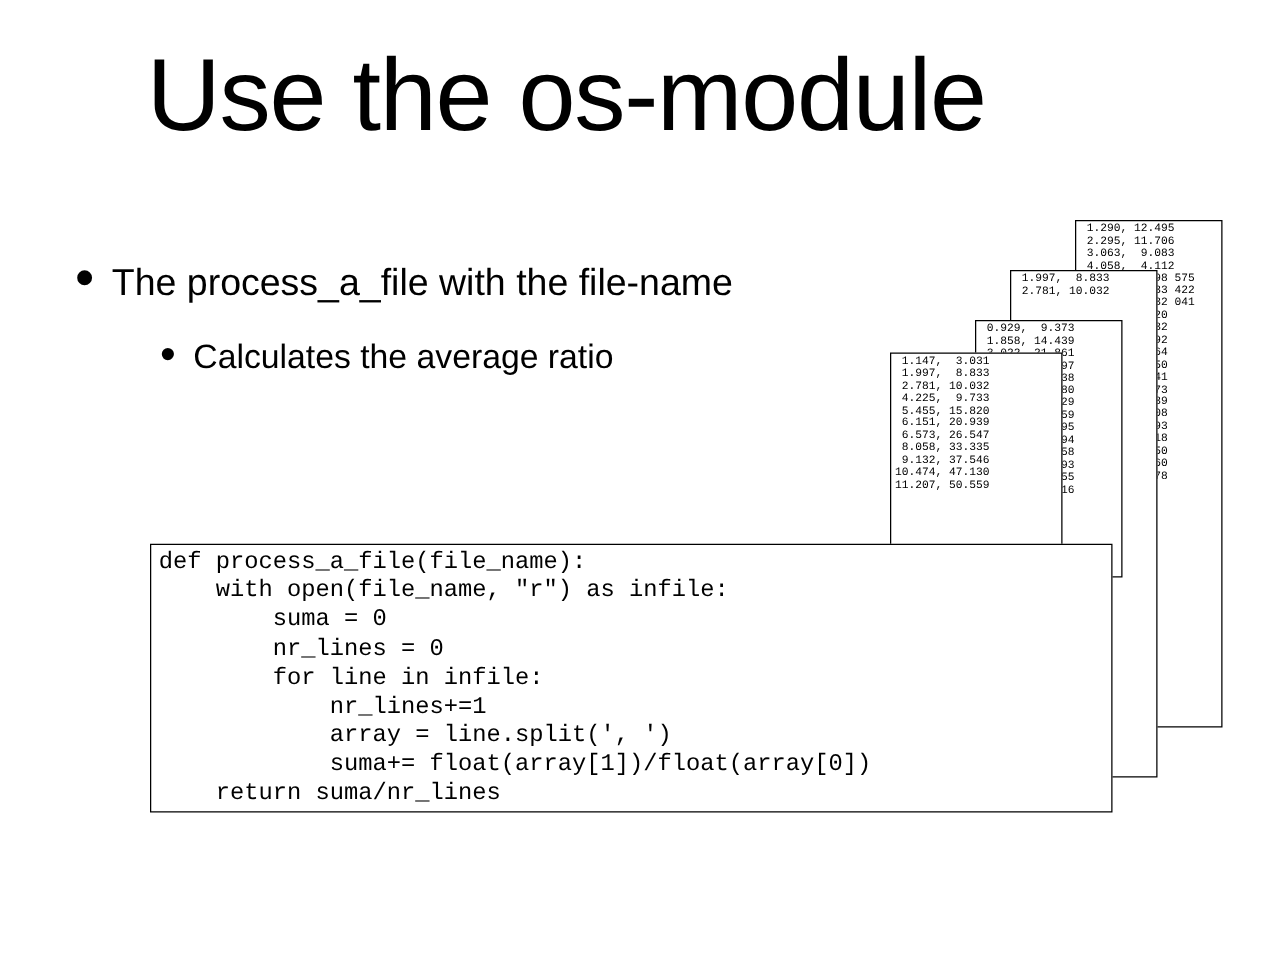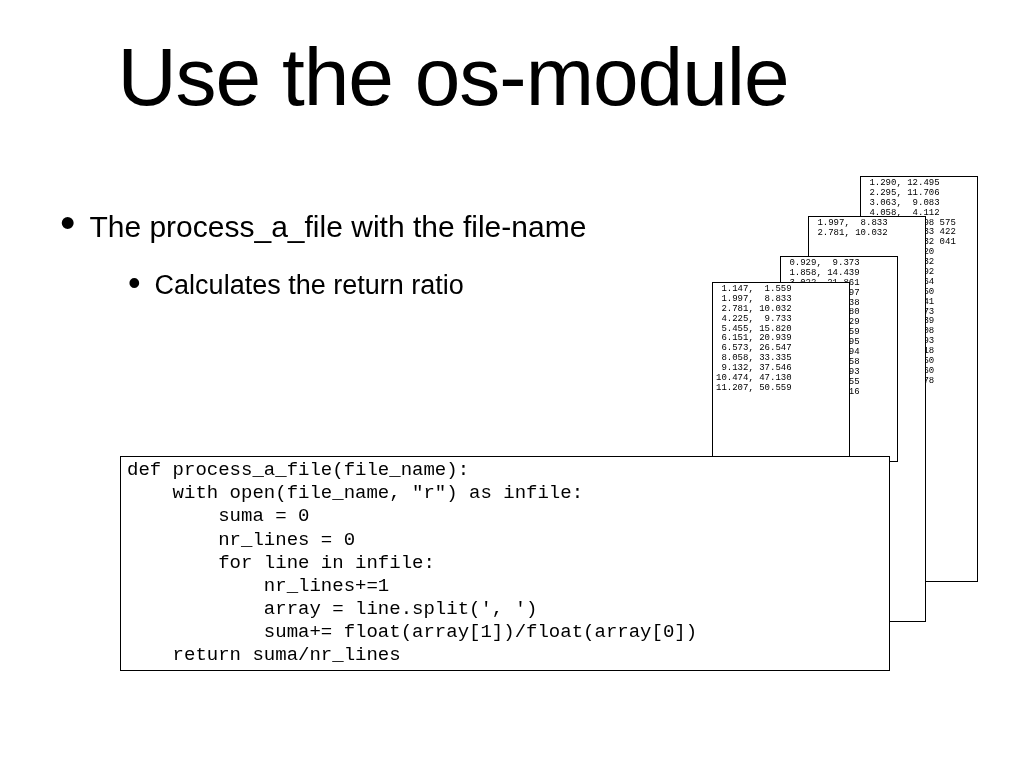--- a/index.html
+++ b/index.html
@@ -48,21 +48,21 @@
   }
   .dot {
     font-family: Arial, sans-serif;
     font-size: 44px;
     line-height: 0.6;
   }
   .dot.small { font-size: 36px; line-height: 0.7; }
   .code-block {
     position: absolute;
     left: 120px;
-    top: 456px;
+    top: 435px;
     width: 770px;
     border: 1px solid #000;
     background: #fff;
     font-family: "Courier New", monospace;
     font-size: 19px;
     line-height: 1.22;
     white-space: pre;
     padding: 2px 6px;
     box-sizing: border-box;
     z-index: 50;
@@ -91,21 +91,21 @@
 
   <div class="title">Use the os-module</div>
 
   <div class="bullet-lvl1">
     <span class="dot">•</span>
     <span>The process_a_file with the file-name</span>
   </div>
 
   <div class="bullet-lvl2">
     <span class="dot small">•</span>
-    <span>Calculates the return ratio</span>
+    <span>Calculates the average ratio</span>
   </div>
 
   <div id="sheetA" class="data-sheet"> 1.290, 12.495
  2.295, 11.706
  3.063,  9.083
  4.058,  4.112
         1.098 575
         8.833 422
        10.032 041
 5,  9.733 520
@@ -148,21 +148,21 @@
         10.838
          0.280
         37.029
         37.459
         27.295
         34.994
         37.458
         66.393
         62.255
         84.116</div>
-  <div id="sheetD" class="data-sheet"> 1.147,  1.559
+  <div id="sheetD" class="data-sheet"> 1.147,  3.031
  1.997,  8.833
  2.781, 10.032
  4.225,  9.733
  5.455, 15.820
  6.151, 20.939
  6.573, 26.547
  8.058, 33.335
  9.132, 37.546
 10.474, 47.130
 11.207, 50.559</div>

